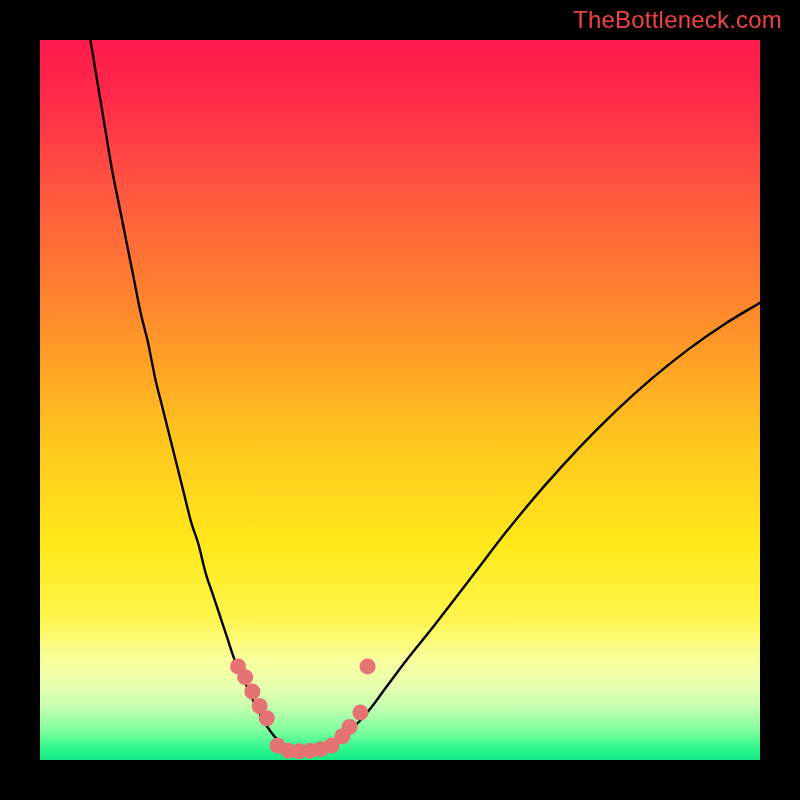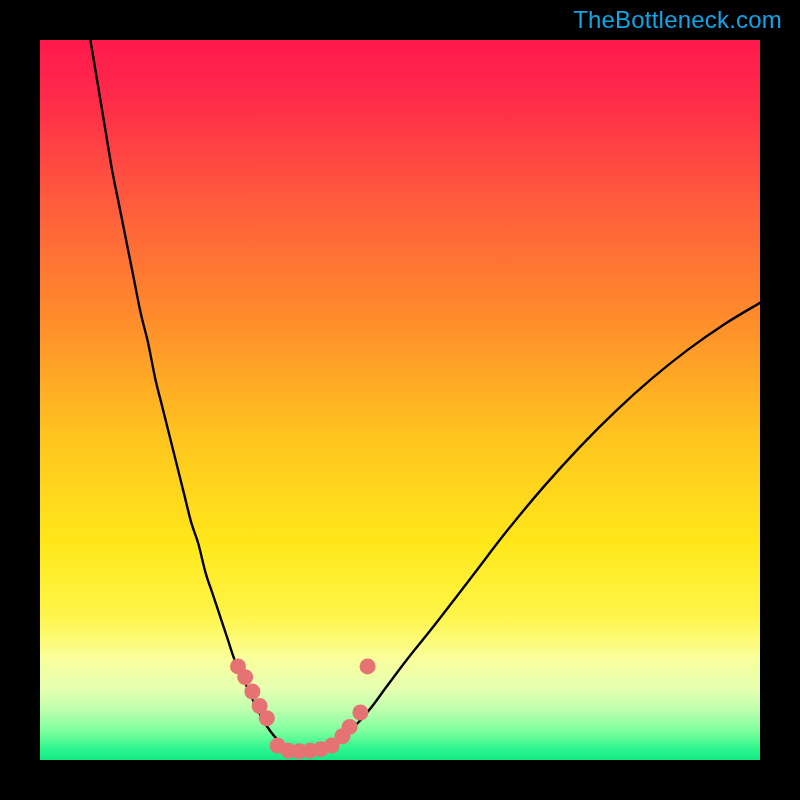--- a/index.html
+++ b/index.html
@@ -22,21 +22,21 @@
     left: 40px;
     top: 40px;
     width: 720px;
     height: 720px;
     overflow: hidden;
   }
   .watermark {
     position: absolute;
     top: 6px;
     right: 18px;
-    color: #0ea5e9;
+    color: #ef4444;
     font-size: 24px;
     font-weight: 500;
     letter-spacing: 0.2px;
   }
 </style>
 </head>
 <body>
 
 <div class="frame">
   <div class="watermark">TheBottleneck.com</div>

